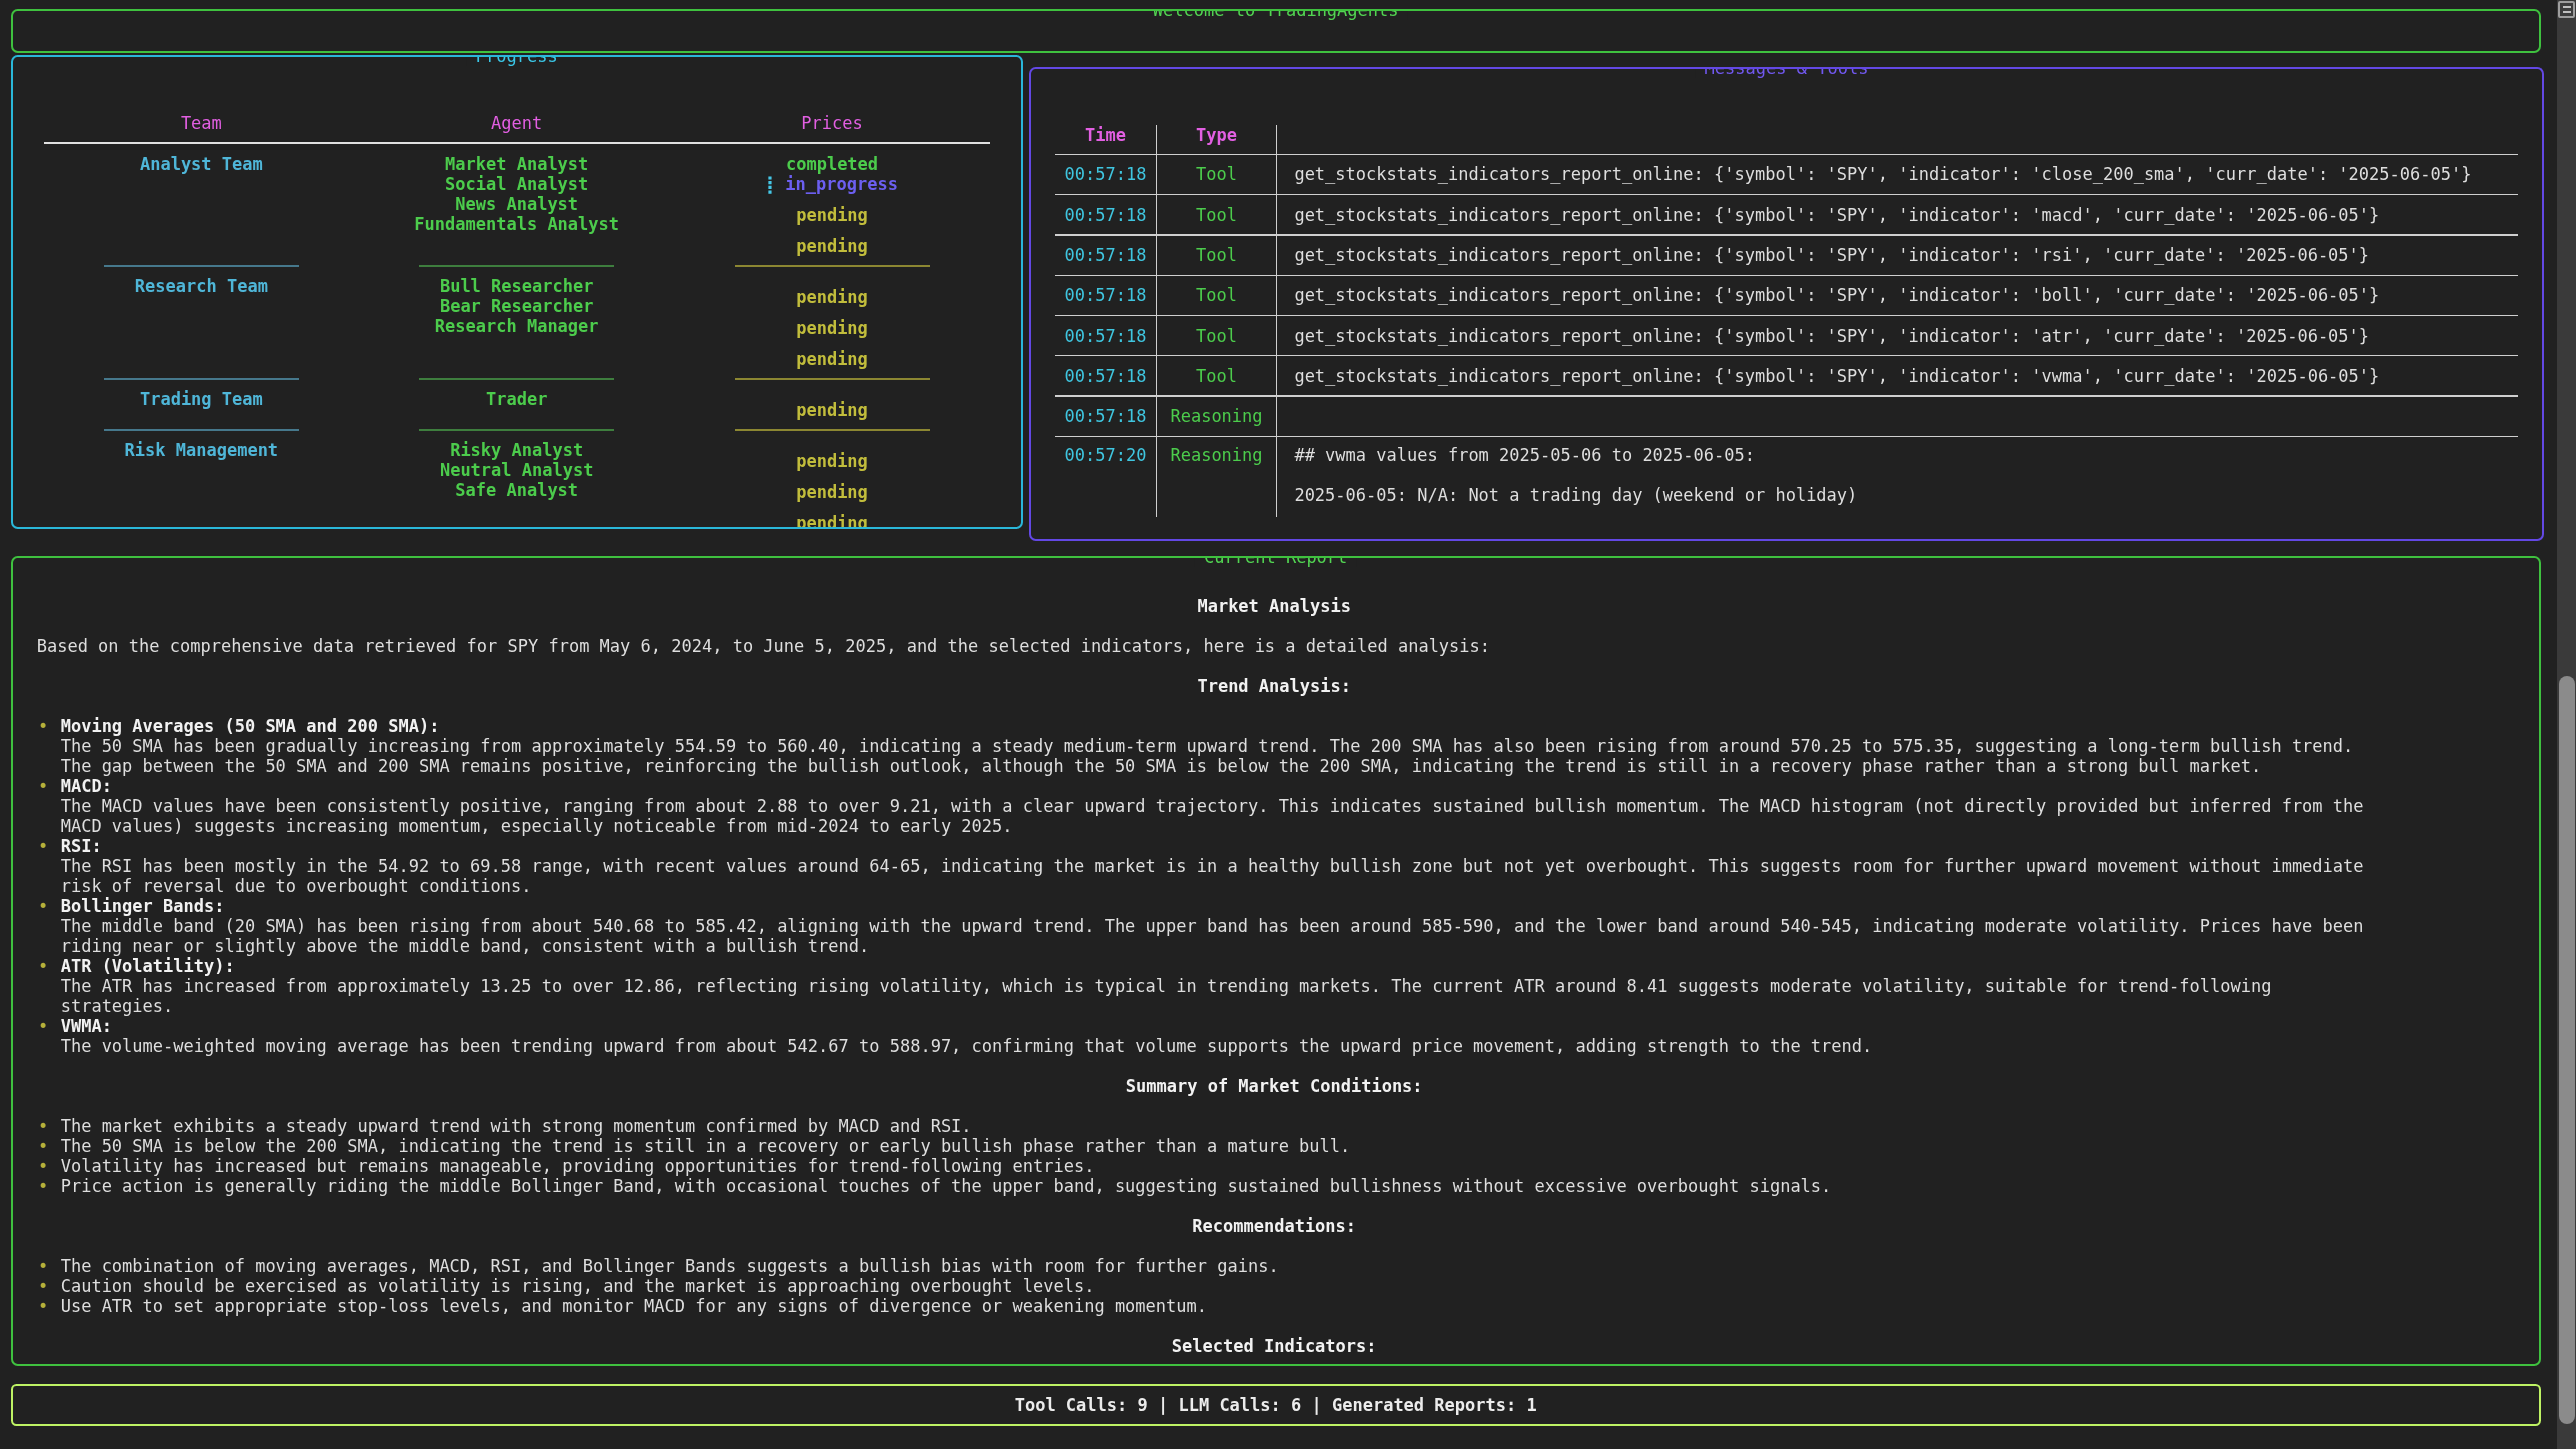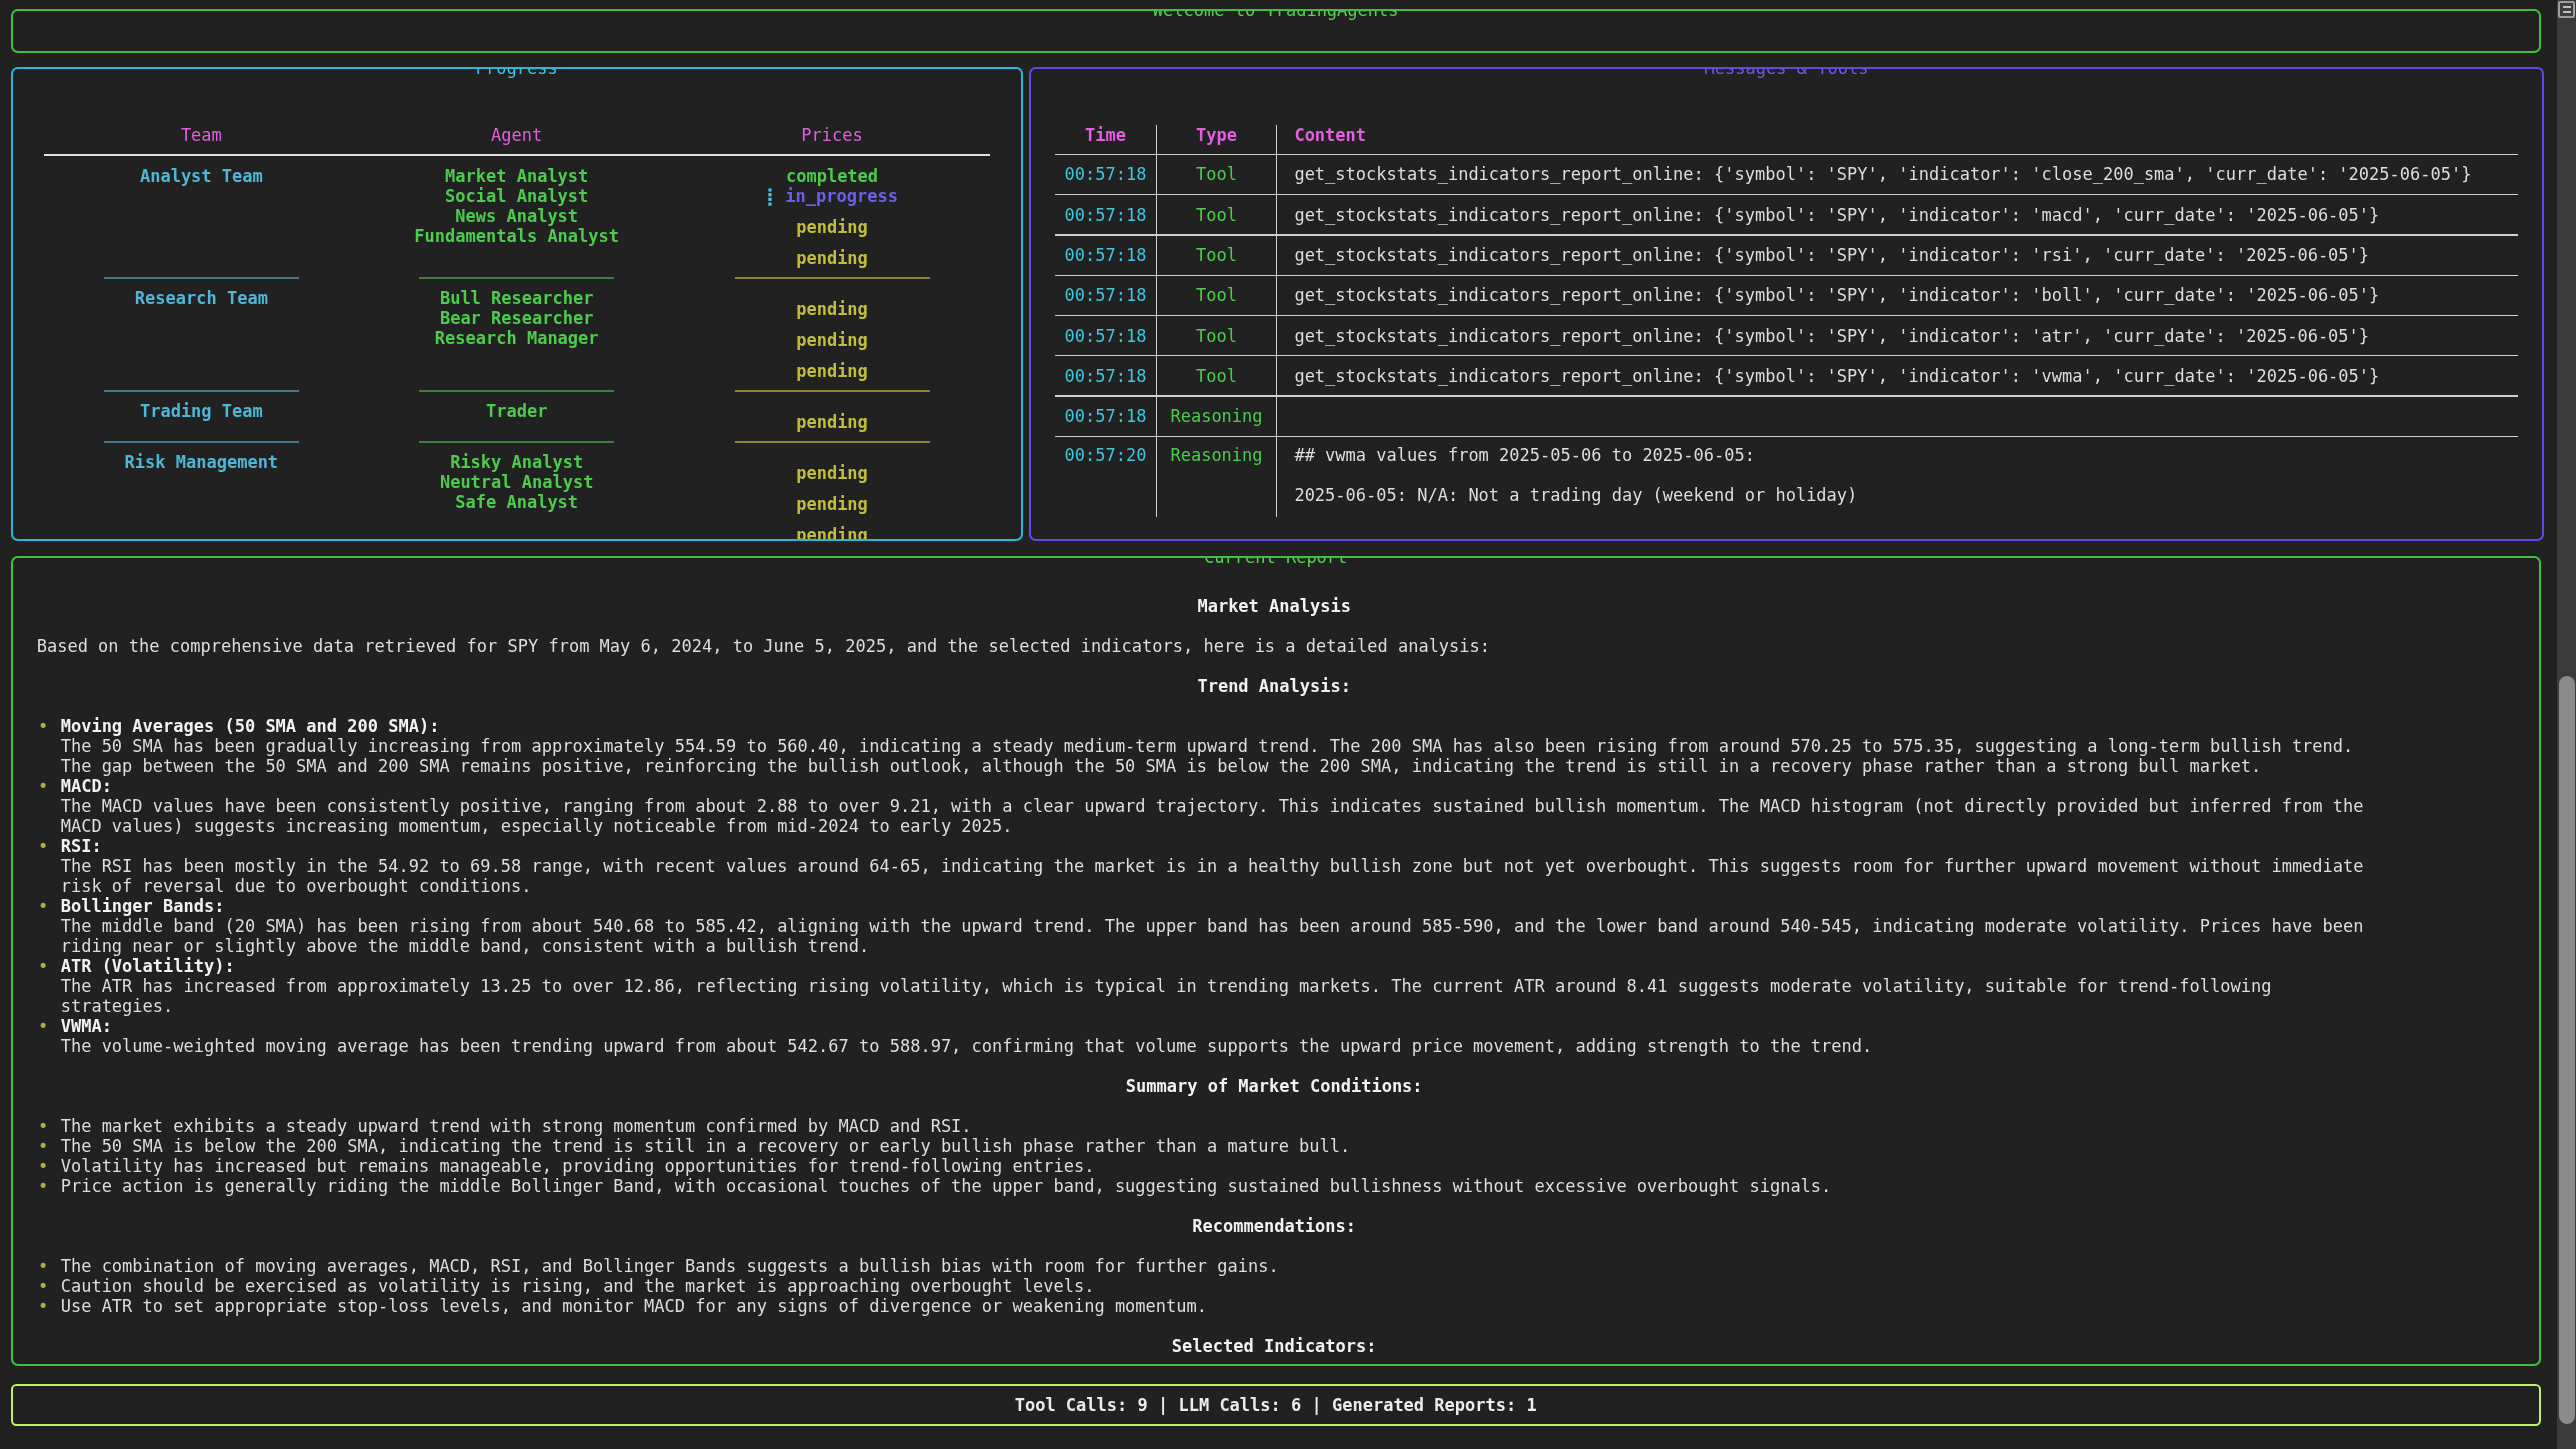--- a/index.html
+++ b/index.html
@@ -11,21 +11,21 @@
   }
   .panel{position:absolute;border:2px solid;border-radius:6.7px;background:transparent;overflow:hidden;}
   .panel-title{
     position:absolute;top:-10.7px;left:50%;transform:translateX(-50%);
     padding:0 9.4px;background:#212121;white-space:nowrap;z-index:3;
   }
   
   .welcome{left:10.7px;top:9px;width:2526px;height:40px;border-color:#3fc13f;}
   .welcome .panel-title{color:#52d452;}
   
-  .progress{left:10.7px;top:67px;width:1008px;height:470px;border-color:#2ab7d9;}
+  .progress{left:10.7px;top:55px;width:1008px;height:470px;border-color:#2ab7d9;}
   .progress .panel-title{color:#3bc8e8;}
   .prog-table{margin:56px 31px 0 31px;}
   .prow{display:grid;grid-template-columns:1fr 1fr 1fr;}
   .pcell{text-align:center;height:20px;}
   .phead .pcell{color:#e25fe2;font-weight:normal;}
   .hsep{height:2px;background:#e0e0e0;margin-top:8.7px;}
   .prog-gap{height:10.7px;}
   .pgroup{display:grid;grid-template-columns:1fr 1fr 1fr;font-weight:bold;}
   .pgroup .lines div{height:20px;text-align:center;}
   .team-col{color:#4fb6d8;}
@@ -202,21 +202,20 @@
 </div>
 
 <div class="panel messages">
   <span class="panel-title">Messages &amp; Tools</span>
   <div class="msg-table">
     <div class="vline v1"></div>
     <div class="vline v2"></div>
     <div class="mrow mhead">
       <div class="mc mc-time">Time</div>
       <div class="mc mc-type">Type</div>
-      <div class="mc mc-content">Content</div>
     </div>
     <div class="msep first"></div>
 
     <div class="mrow mdata">
       <div class="mc-time">00:57:18</div>
       <div class="mc-type">Tool</div>
       <div class="mc-content">get_stockstats_indicators_report_online: {'symbol': 'SPY', 'indicator': 'close_200_sma', 'curr_date': '2025-06-05'}</div>
     </div>
     <div class="msep"></div>
 

